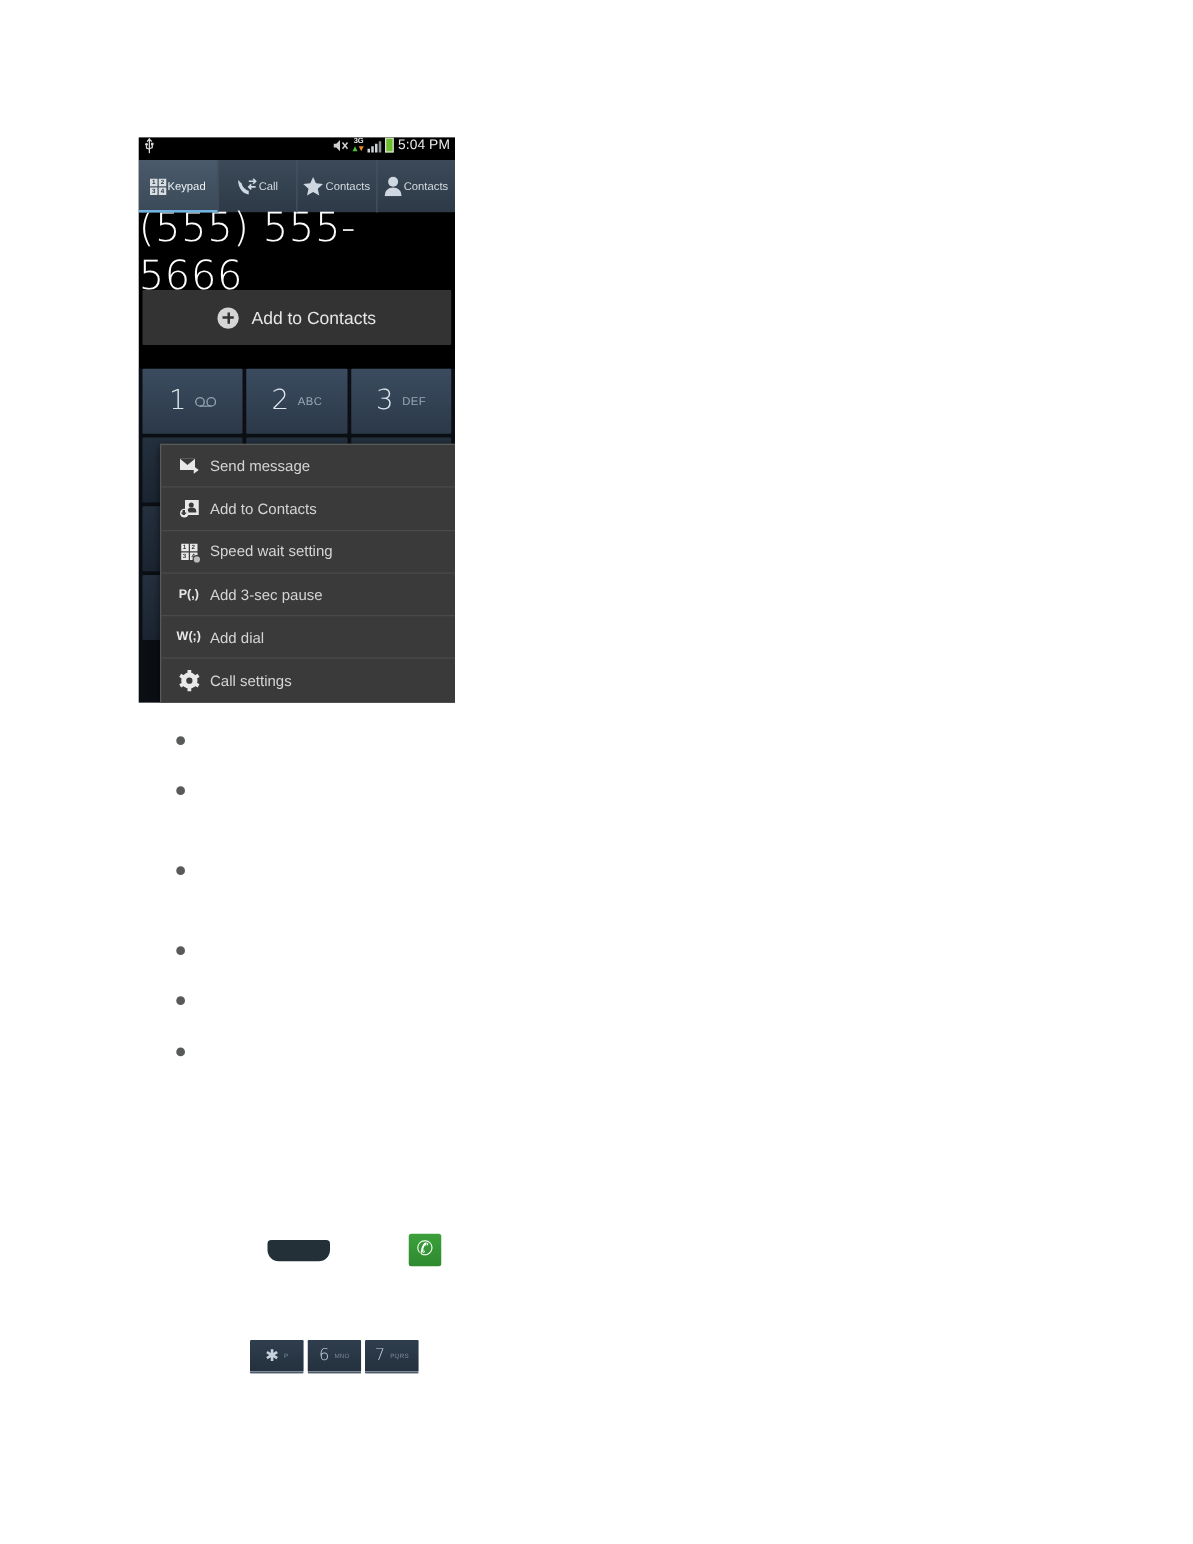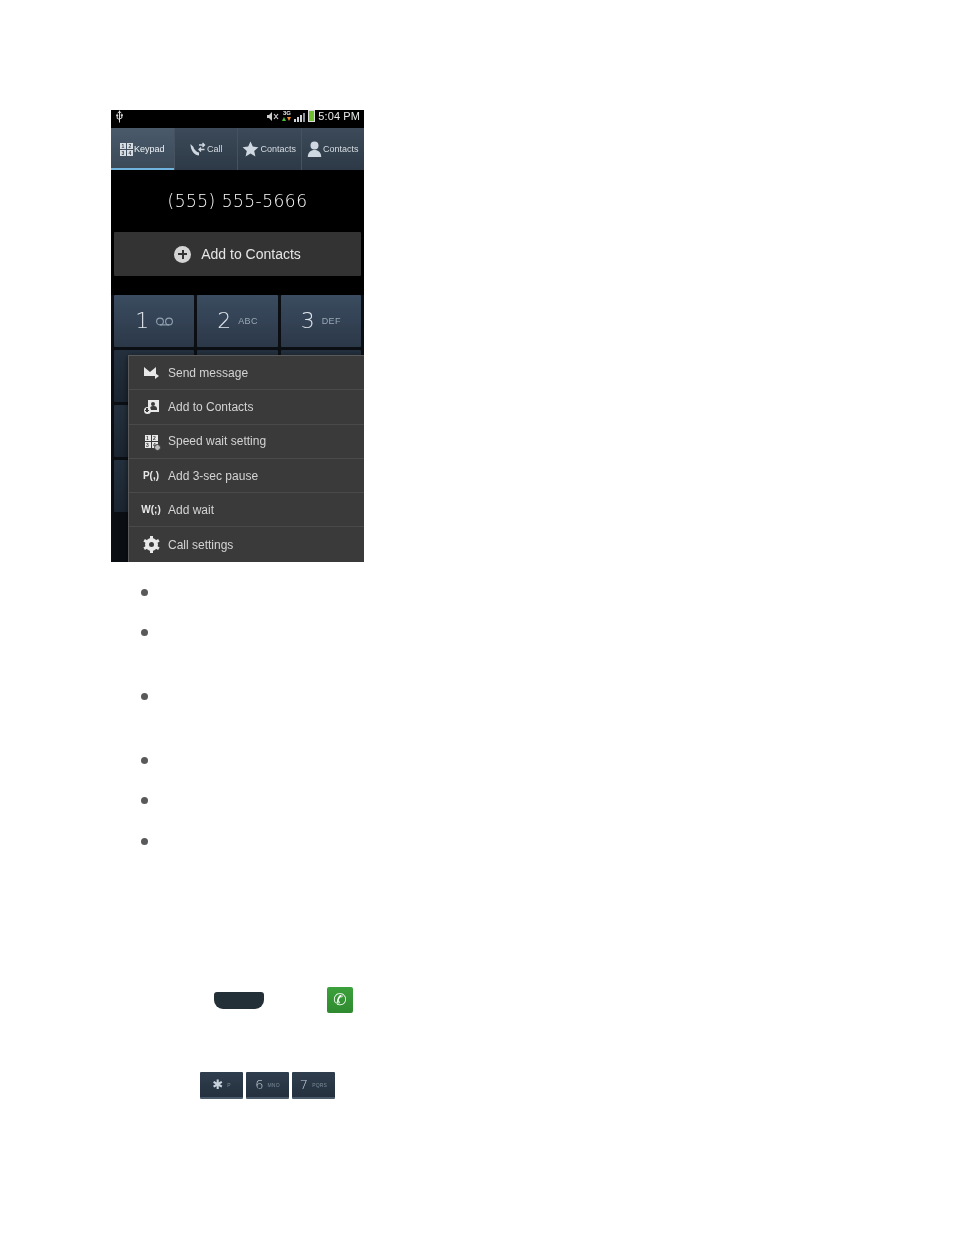--- a/index.html
+++ b/index.html
@@ -132,21 +132,21 @@
   
   .number-area {
     height: 62px;
     background: #000000;
     display:flex;
     align-items:center;
     justify-content:center;
   }
   .phone-number {
     color: #ffffff;
-    font-size: 17px;
+    font-size: 32px;
     letter-spacing: 0.5px;
     font-family: "DejaVu Sans", sans-serif;
     font-weight: 300;
   }
 
   
   .add-contacts-bar {
     height: 44px;
     margin: 0 3px;
     background: #333333;
@@ -505,21 +505,21 @@
       <span class="menu-icon">
         <span class="ico-txt">P(,)</span>
       </span>
       <span class="menu-label">Add 3-sec pause</span>
     </div>
 
     <div class="menu-item">
       <span class="menu-icon">
         <span class="ico-txt">W(;)</span>
       </span>
-      <span class="menu-label">Add wait</span>
+      <span class="menu-label">Add dial</span>
     </div>
 
     <div class="menu-item">
       <span class="menu-icon">
         <span class="ico-gear">
           <span class="tooth"></span>
             <span class="tooth t2"></span>
             <span class="tooth t3"></span>
           <span class="ring"></span>
             <span class="hole"></span>

